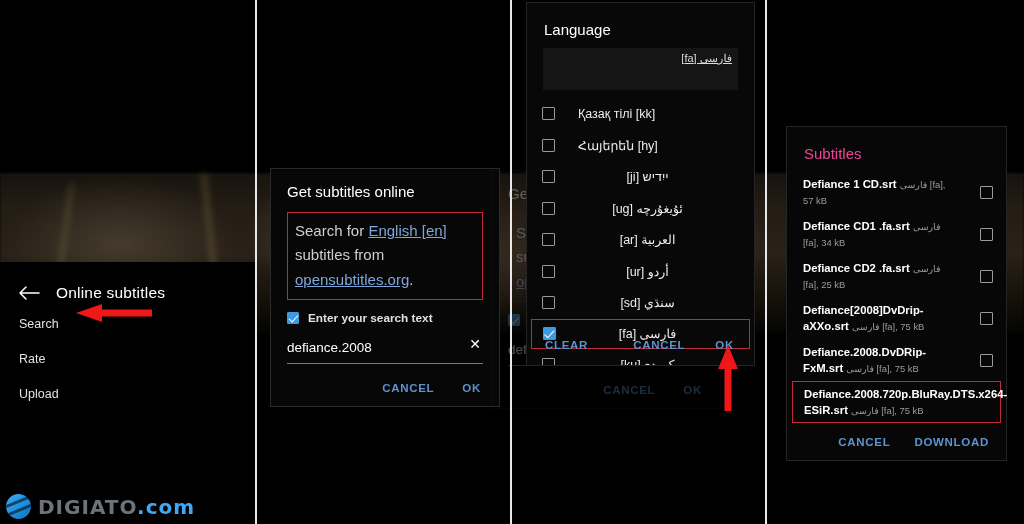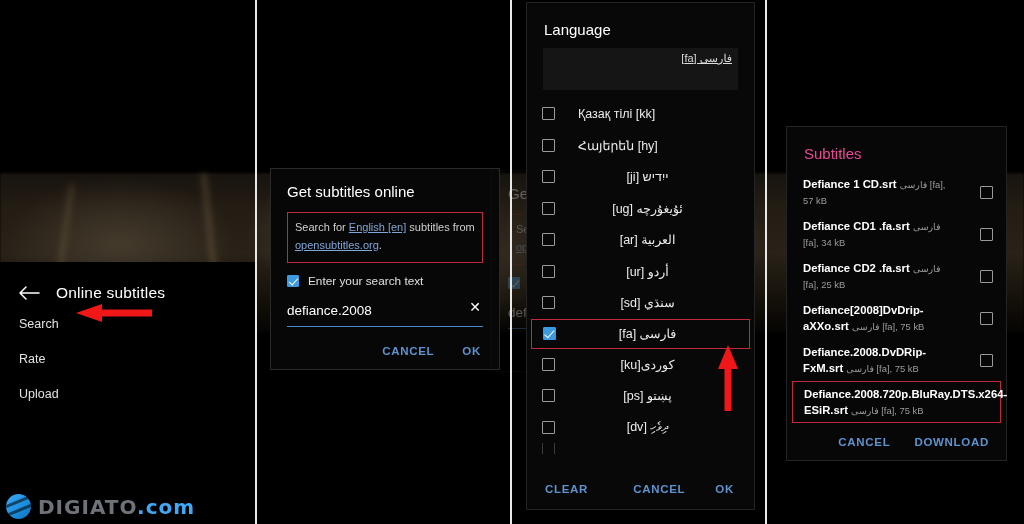--- a/index.html
+++ b/index.html
@@ -51,40 +51,40 @@
      position:relative;overflow:hidden;}
   .logo-mark:after{content:"";position:absolute;left:-3px;top:6px;width:31px;height:3px;background:#000;opacity:.55;transform:rotate(-22deg);}
   .logo-mark:before{content:"";position:absolute;left:-3px;top:15px;width:31px;height:3px;background:#000;opacity:.55;transform:rotate(-22deg);}
   .logo-txt{font-size:20px;font-weight:700;letter-spacing:1px;color:#6e7379;font-family:"DejaVu Sans",sans-serif;}
   .logo-txt .com{color:#3fa9f5;}
 
   
   .dlg2{position:absolute;left:12px;top:168px;width:230px;background:#070707;border:1px solid #2a2a2a;padding:14px 16px 12px;box-sizing:border-box;}
   .dlg2-title{color:#fff;font-size:15px;margin-bottom:12px;}
   .redbox{border:1.5px solid #c02a3a;padding:6px 7px 7px;margin-bottom:11px;}
-  .dlg2-desc{color:#cfcfcf;font-size:11px;line-height:1.62;}
+  .dlg2-desc{color:#cfcfcf;font-size:15px;line-height:1.62;}
   .lnk{color:#7fa6d8;text-decoration:underline;}
-  .cbrow{display:flex;align-items:center;gap:9px;margin-bottom:13px;}
+  .cbrow{display:flex;align-items:center;gap:9px;margin-bottom:13px;font-weight:bold;}
   .cb{width:12px;height:12px;flex:none;border:1.5px solid #8a8a8a;box-sizing:border-box;border-radius:1px;background:transparent;}
   .cb.on{background:#3d9ae0;border-color:#3d9ae0;position:relative;}
   .cb.on:after{content:"";position:absolute;left:3px;top:0px;width:4px;height:8px;border:solid #fff;border-width:0 1.8px 1.8px 0;transform:rotate(42deg);}
   .cbrow .lbl{color:#e0e0e0;font-size:11.8px;}
   .field{position:relative;border-bottom:1.6px solid #4a87c8;padding:0 0 7px;}
   .field .val{color:#fff;font-size:13.5px;}
   .field .clear{position:absolute;right:2px;top:-1px;color:#fff;font-size:14px;line-height:1;}
   .dlg2-actions{display:flex;justify-content:flex-end;gap:28px;margin-top:18px;padding-right:2px;}
   .txtbtn{color:#5d93cf;font-size:11.5px;letter-spacing:.7px;font-weight:600;}
   .arrow-v{position:absolute;width:22px;height:66px;z-index:30;}
   #arrow-p2{left:459px;top:345px;}
 
   
   .ghost{position:absolute;left:-22px;top:170px;width:232px;opacity:.30;pointer-events:none;}
   .ghost .dlg2{position:static;left:auto;top:auto;background:transparent;border:1px solid rgba(60,60,60,.35);}
   .ghost .redbox{border-color:rgba(120,40,50,.45);}
-  .dlg3{position:absolute;left:13px;top:2px;width:229px;height:508px;background:#080808;border:1px solid #242424;box-sizing:border-box;overflow:hidden;}
+  .dlg3{position:absolute;left:13px;top:2px;width:229px;height:364px;background:#080808;border:1px solid #242424;box-sizing:border-box;overflow:hidden;}
   .dlg3-title{color:#fff;font-size:15px;padding:18px 0 10px 17px;}
   .dlg3-filter{margin:0 16px;height:42px;background:#151515;display:flex;align-items:flex-start;justify-content:flex-end;padding:4px 6px 0;box-sizing:border-box;}
   .dlg3-filter .v{color:#dcdcdc;font-size:11px;text-decoration:underline;direction:rtl;}
   .langlist{position:relative;padding:8px 0 0;}
   .langrow{display:flex;align-items:center;height:31.5px;padding:0 14px 0 15px;box-sizing:border-box;}
   .langrow .nm{flex:1;color:#ededed;font-size:12.5px;}
   .langrow.rtl .nm{text-align:center;direction:rtl;}
   .langrow.ltr .nm{padding-left:23px;}
   .cb3{width:13px;height:13px;flex:none;border:1.5px solid #9a9a9a;box-sizing:border-box;border-radius:1px;}
   .cb3.on{background:#3d9ae0;border-color:#3d9ae0;position:relative;}

